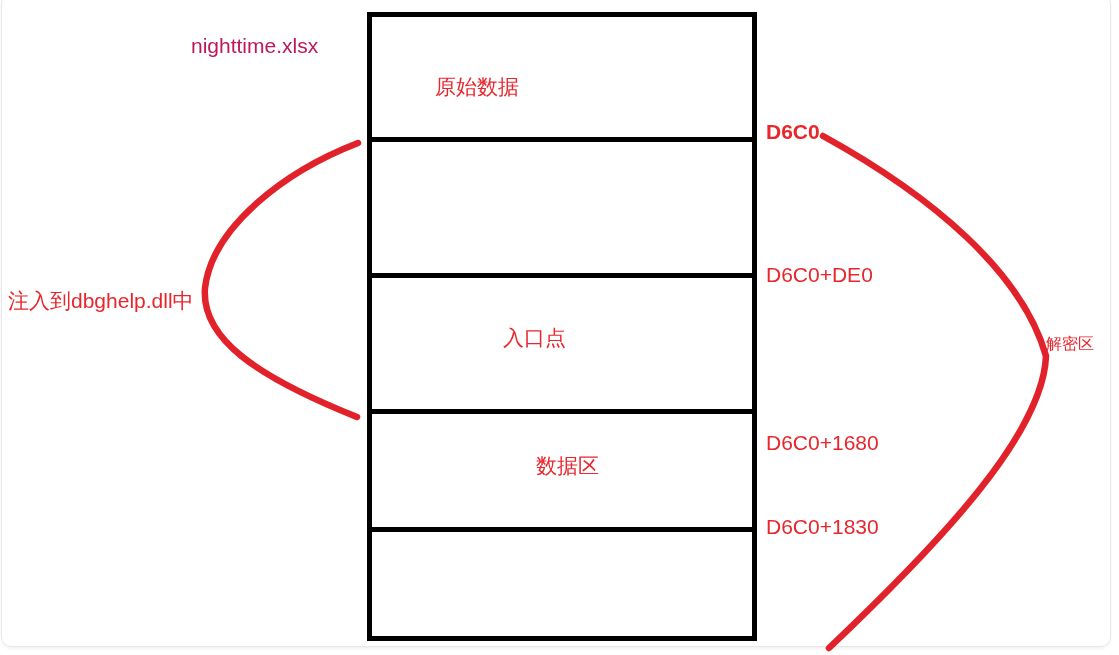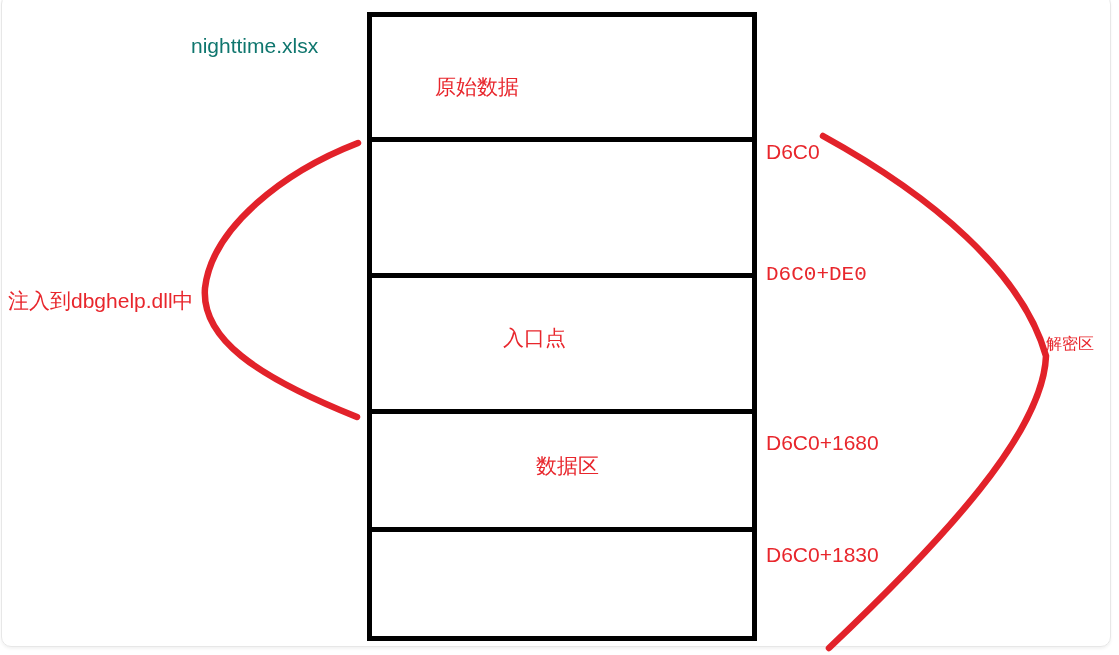--- a/index.html
+++ b/index.html
@@ -20,21 +20,21 @@
     border: 1px solid #e7e7e7;
     border-radius: 10px;
     box-shadow: 0 2px 3px rgba(0,0,0,0.05);
     pointer-events: none;
   }
 
   .file-title {
     position: absolute;
     left: 191px; top: 34px;
     font-size: 21px;
-    color: #0f766e;
+    color: #be185d;
     letter-spacing: 0px;
     white-space: nowrap;
   }
 
   .membox {
     position: absolute;
     left: 367px; top: 12px;
     width: 390px; height: 629px;
     border: 5px solid #000;
   }
@@ -61,24 +61,24 @@
   .sec-label-4 { left: 500px; top: 452px; margin-left: 36px; }
   .sec-label-5 { left: 495px; top: 574px; }
 
   .offset-label {
     position: absolute;
     left: 766px;
     color: #e8262c;
     font-size: 21px;
     white-space: nowrap;
   }
-  .off-1 { top: 140px; }
-  .off-2 { top: 263px; font-family: Liberation Mono, monospace; }
+  .off-1 { top: 120px; font-weight: bold; }
+  .off-2 { top: 263px; }
   .off-3 { top: 405px; margin-top: 26px; }
-  .off-4 { top: 543px; }
+  .off-4 { top: 515px; }
 
   .annot-left  { left: 8px;   top: 287px; font-size: 21px; }
   .annot-right { left: 1046px; top: 334px; font-size: 16px; }
 
   .overlay {
     position: absolute;
     left: 0; top: 0;
     width: 1119px; height: 655px;
     pointer-events: none;
   }

